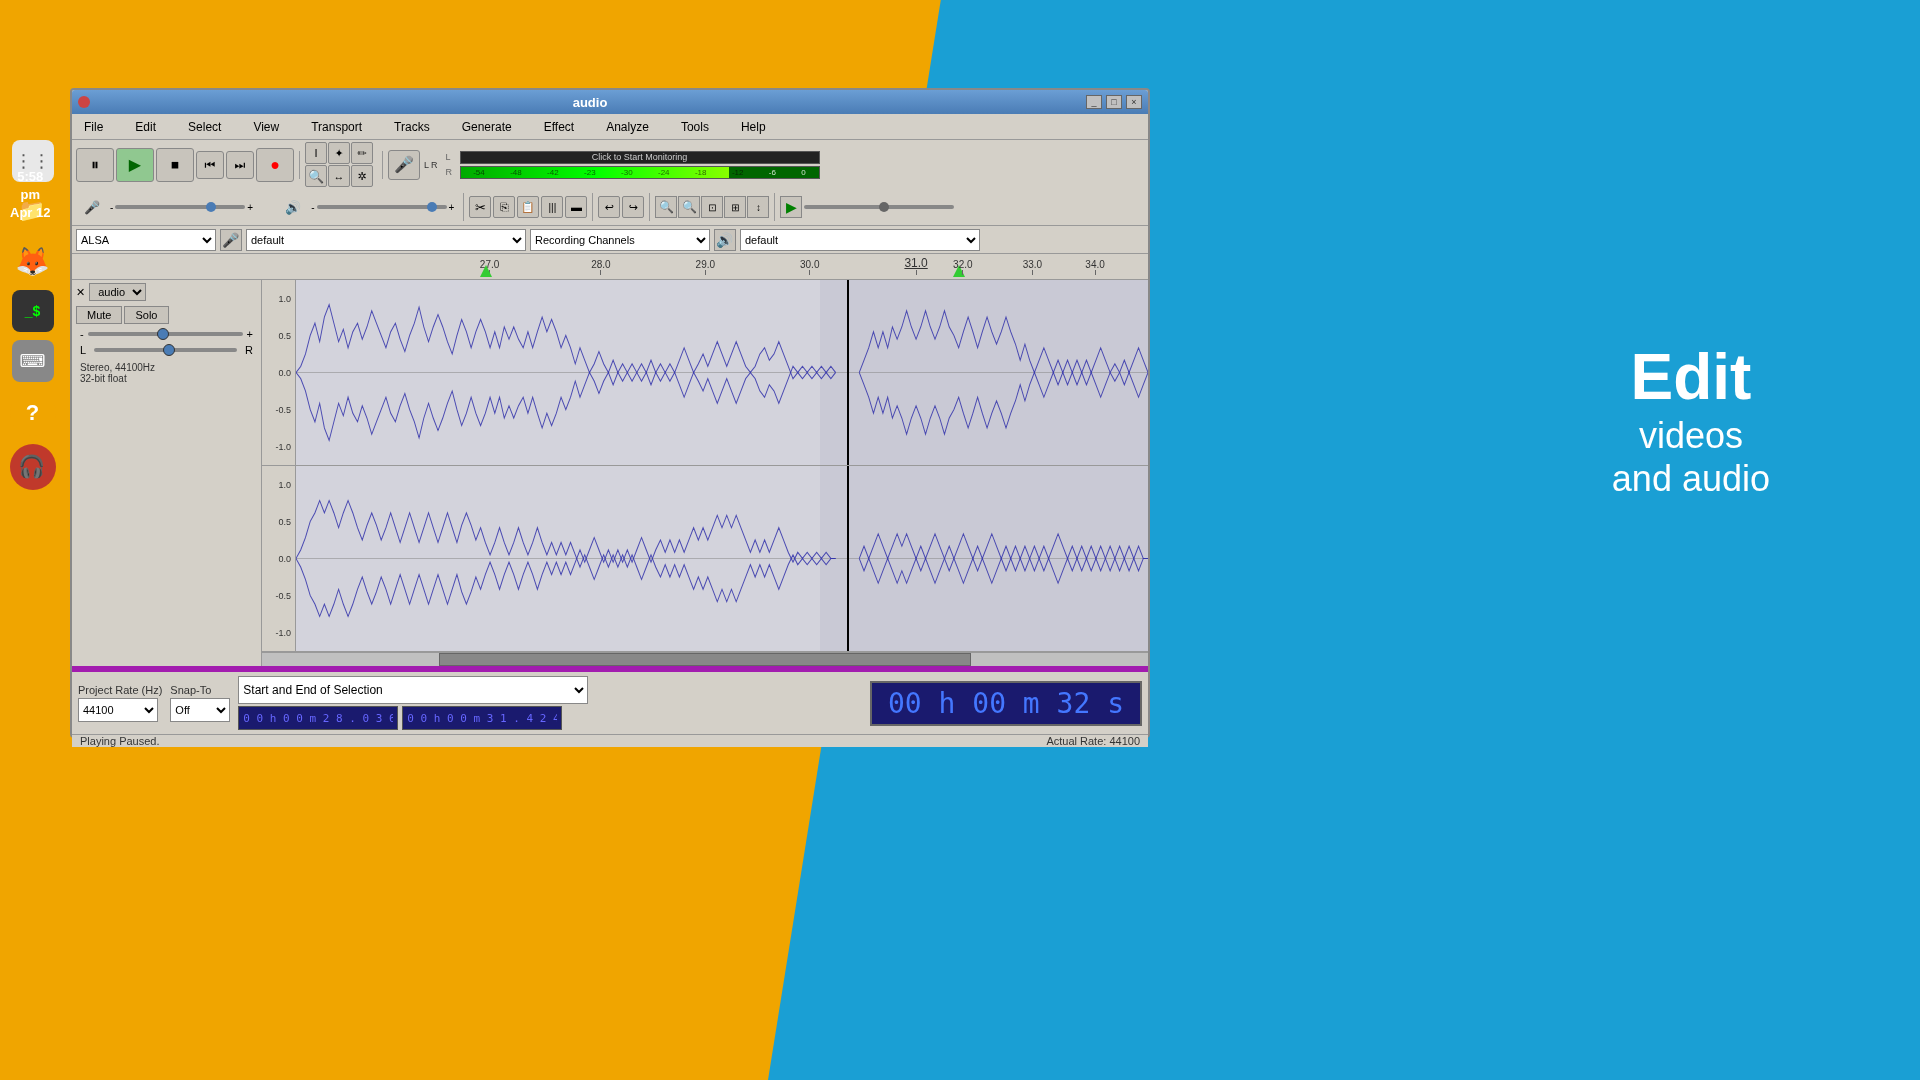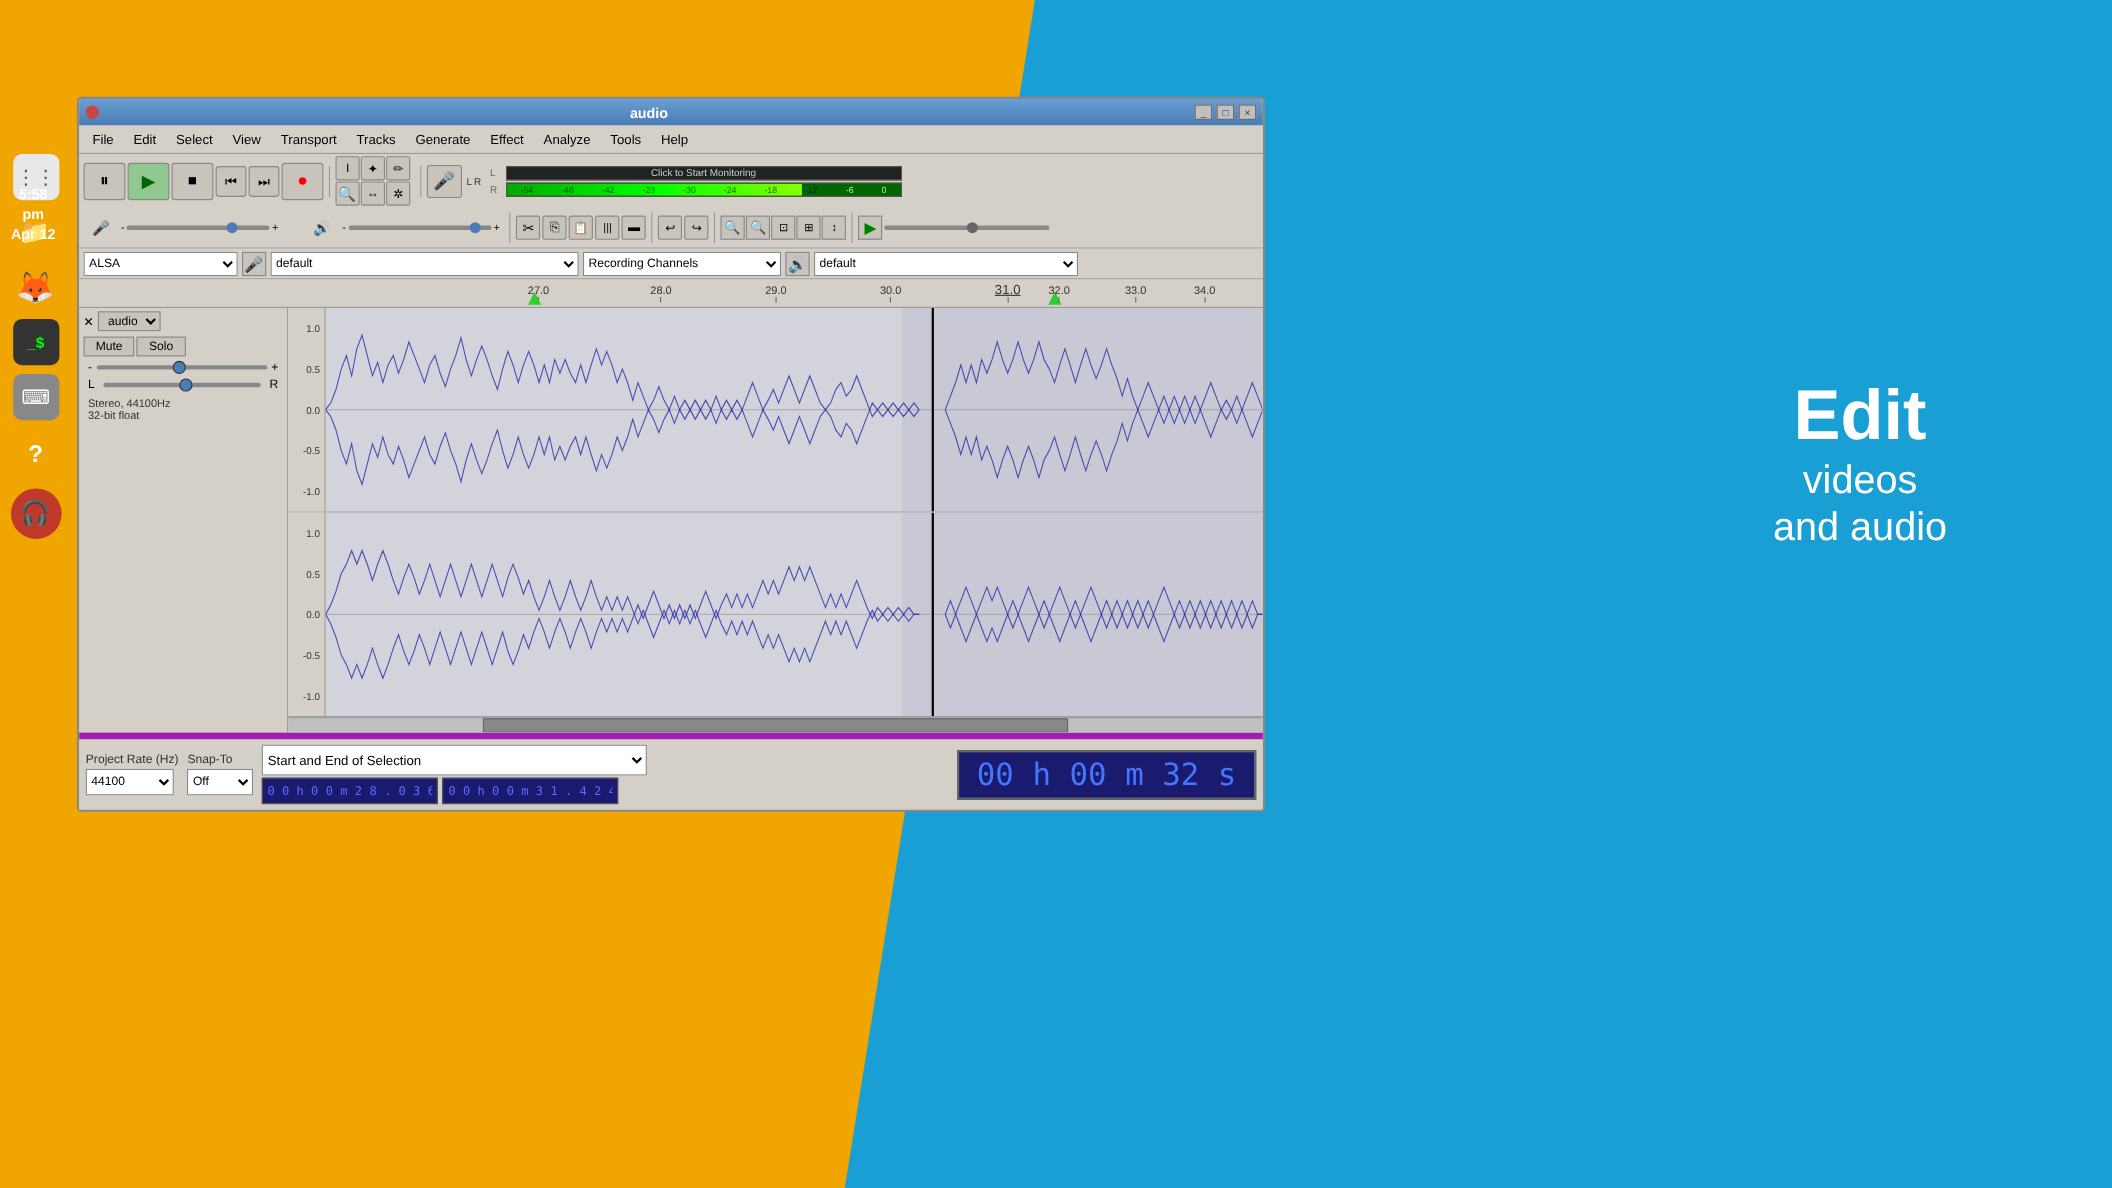--- a/index.html
+++ b/index.html
@@ -135,21 +135,21 @@
       margin-right: 4px;
     }
 
     
     .menu-bar {
       height: 26px;
       background: #d4d0c8;
       display: flex;
       align-items: center;
       padding: 0 4px;
-      gap: 2px;
+      gap: 16px;
       border-bottom: 1px solid #999;
     }
     .menu-item {
       padding: 2px 8px;
       cursor: pointer;
       font-size: 12px;
       color: #000;
     }
 
     
@@ -893,15 +893,22 @@
         </select>
         <div style="display:flex; gap:4px;">
           <input type="text" class="time-input" value="0 0 h 0 0 m 2 8 . 0 3 6 s" style="width: 160px; font-family: monospace; font-size: 11px; background: rgb(26, 26, 110); color: rgb(102, 102, 255); border: 1px solid rgb(85, 85, 85); padding: 2px 4px;">
           <input type="text" class="time-input" value="0 0 h 0 0 m 3 1 . 4 2 4 s" style="width: 160px; font-family: monospace; font-size: 11px; background: rgb(26, 26, 110); color: rgb(102, 102, 255); border: 1px solid rgb(85, 85, 85); padding: 2px 4px;">
         </div>
       </div>
 
       <div class="time-display-big" style="margin-left:auto; font-size:28px; padding:4px 16px; background:#1a1a6e; color:#4477ff; font-family:monospace; border:2px solid #666;">00 h 00 m 32 s</div>
     </div>
 
+    <div class="status-bar">
+      <span class="status-text">Playing Paused.</span>
+      <span class="status-text">
+        <span>Actual Rate:</span>
+        <span>44100</span>
+      </span>
+    </div>
   </div>
 
 </div>
 
 </body></html>

